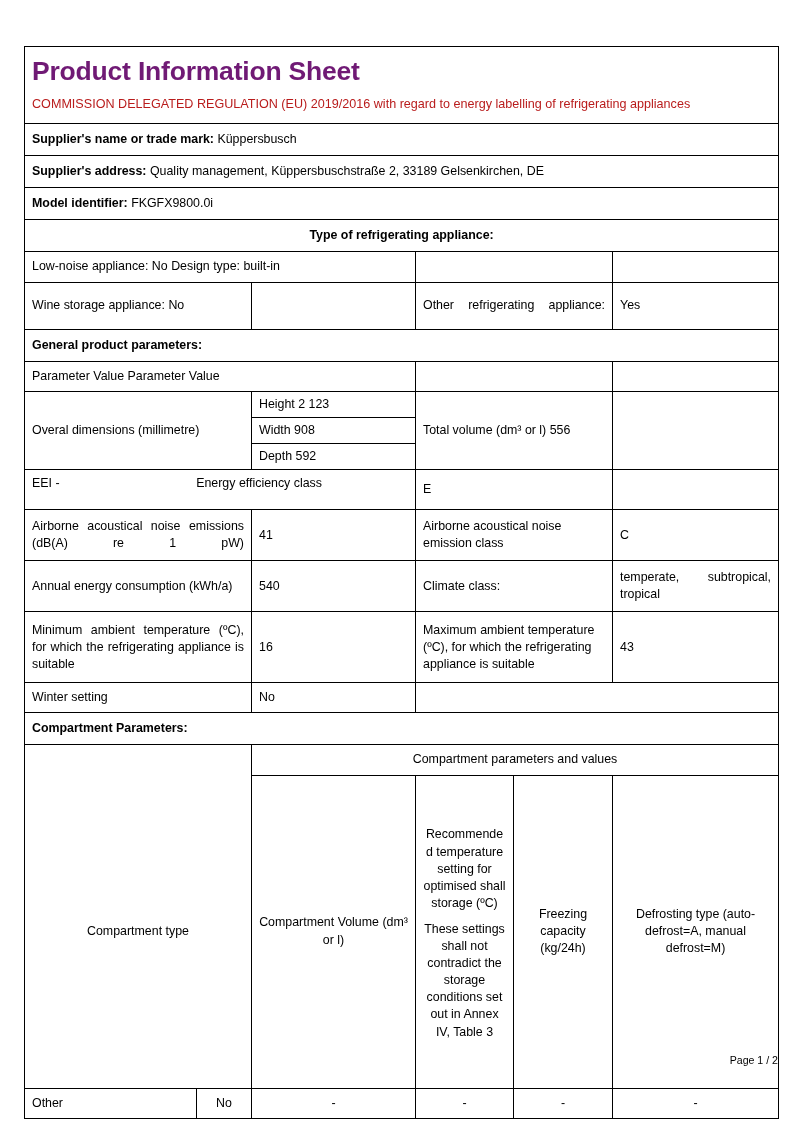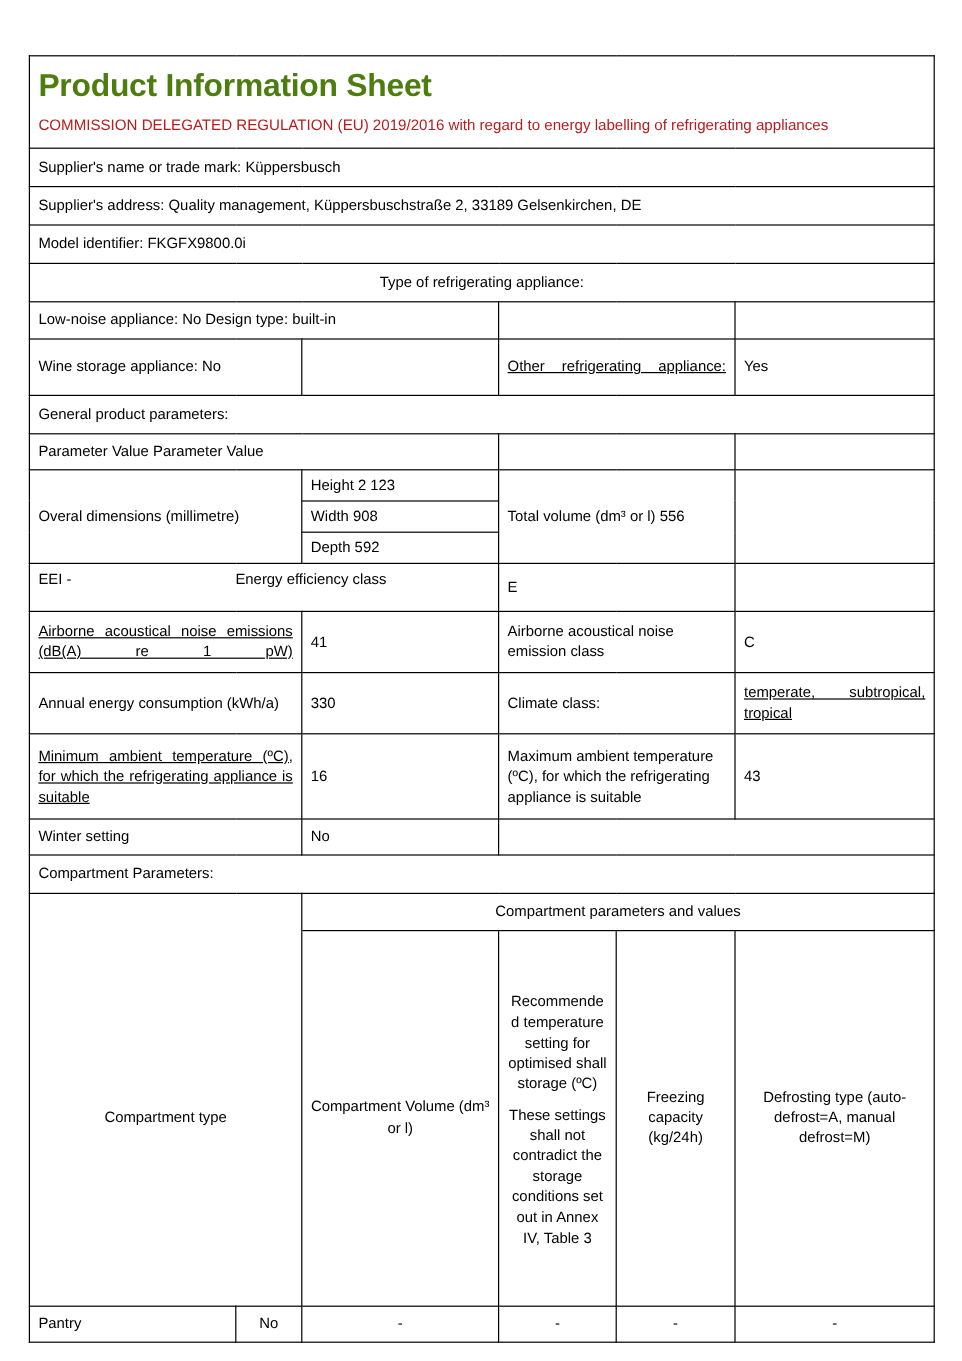--- a/index.html
+++ b/index.html
@@ -39,36 +39,36 @@
     padding: 4px 7px;
     font-size: 12.4px;
     line-height: 1.38;
     word-wrap: break-word;
   }
   .title-cell {
     border-bottom: 1px solid #000 !important;
     padding: 10px 7px 9px 7px !important;
   }
   .title {
-    color: #4d7c0f;
+    color: #701a75;
     font-size: 26.5px;
     font-weight: bold;
     letter-spacing: -0.2px;
     line-height: 1.1;
     margin: 0 0 10px 0;
   }
   .subtitle {
     font-size: 12.6px;
     line-height: 1.42;
     color: #b91c1c;
     margin: 0;
   }
-  .b { font-weight: normal; }
+  .b { font-weight: bold; }
   .center { text-align: center; }
-  .just { text-align: justify; text-align-last: justify; text-decoration: underline; }
+  .just { text-align: justify; text-align-last: justify; }
   .tall { height: 300px; vertical-align: middle; }
   .vtop { vertical-align: top; }
 
   .footer {
     position: absolute;
     left: 24px;
     top: 1054px;
     width: 754px;
     text-align: right;
     font-size: 10.6px;
@@ -181,21 +181,21 @@
 
       <tr>
         <td colspan="2" class="just" style="height:42px;">Airborne acoustical noise emissions (dB(A) re 1 pW)</td>
         <td>41</td>
         <td colspan="2">Airborne acoustical noise emission class</td>
         <td>C</td>
       </tr>
 
       <tr>
         <td colspan="2" style="height:42px;">Annual energy consumption (kWh/a)</td>
-        <td>330</td>
+        <td>540</td>
         <td colspan="2">Climate class:</td>
         <td class="just">temperate, subtropical, tropical</td>
       </tr>
 
       <tr>
         <td colspan="2" class="just" style="height:62px;margin-left:44px;">Minimum ambient temperature (ºC), for which the refrigerating appliance is suitable</td>
         <td>16</td>
         <td colspan="2">Maximum ambient temperature (ºC), for which the refrigerating appliance is suitable</td>
         <td>43</td>
       </tr>
@@ -220,26 +220,29 @@
         <td class="center tall">Compartment Volume (dm³ or l)</td>
         <td class="center tall vtop" style="padding-top:8px;">
           <span>Recommended temperature setting for optimised shall storage (ºC)</span>
           <span class="para-gap">These settings shall not contradict the storage conditions set out in Annex IV, Table 3</span>
         </td>
         <td class="center tall">Freezing capacity (kg/24h)</td>
         <td class="center tall">Defrosting type (auto-defrost=A, manual defrost=M)</td>
       </tr>
 
       <tr>
-        <td style="padding-top:6px;padding-bottom:6px;">Pantry</td>
+        <td style="padding-top:6px;padding-bottom:6px;">Other</td>
         <td class="center">No</td>
         <td class="center">-</td>
         <td class="center">-</td>
         <td class="center">-</td>
         <td class="center">-</td>
       </tr>
 
     </tbody>
       </table>
   </div>
 
+  <div class="footer">
+    <span>Page 1 / 2</span>
+  </div>
 
 </div>
 
 </body></html>

